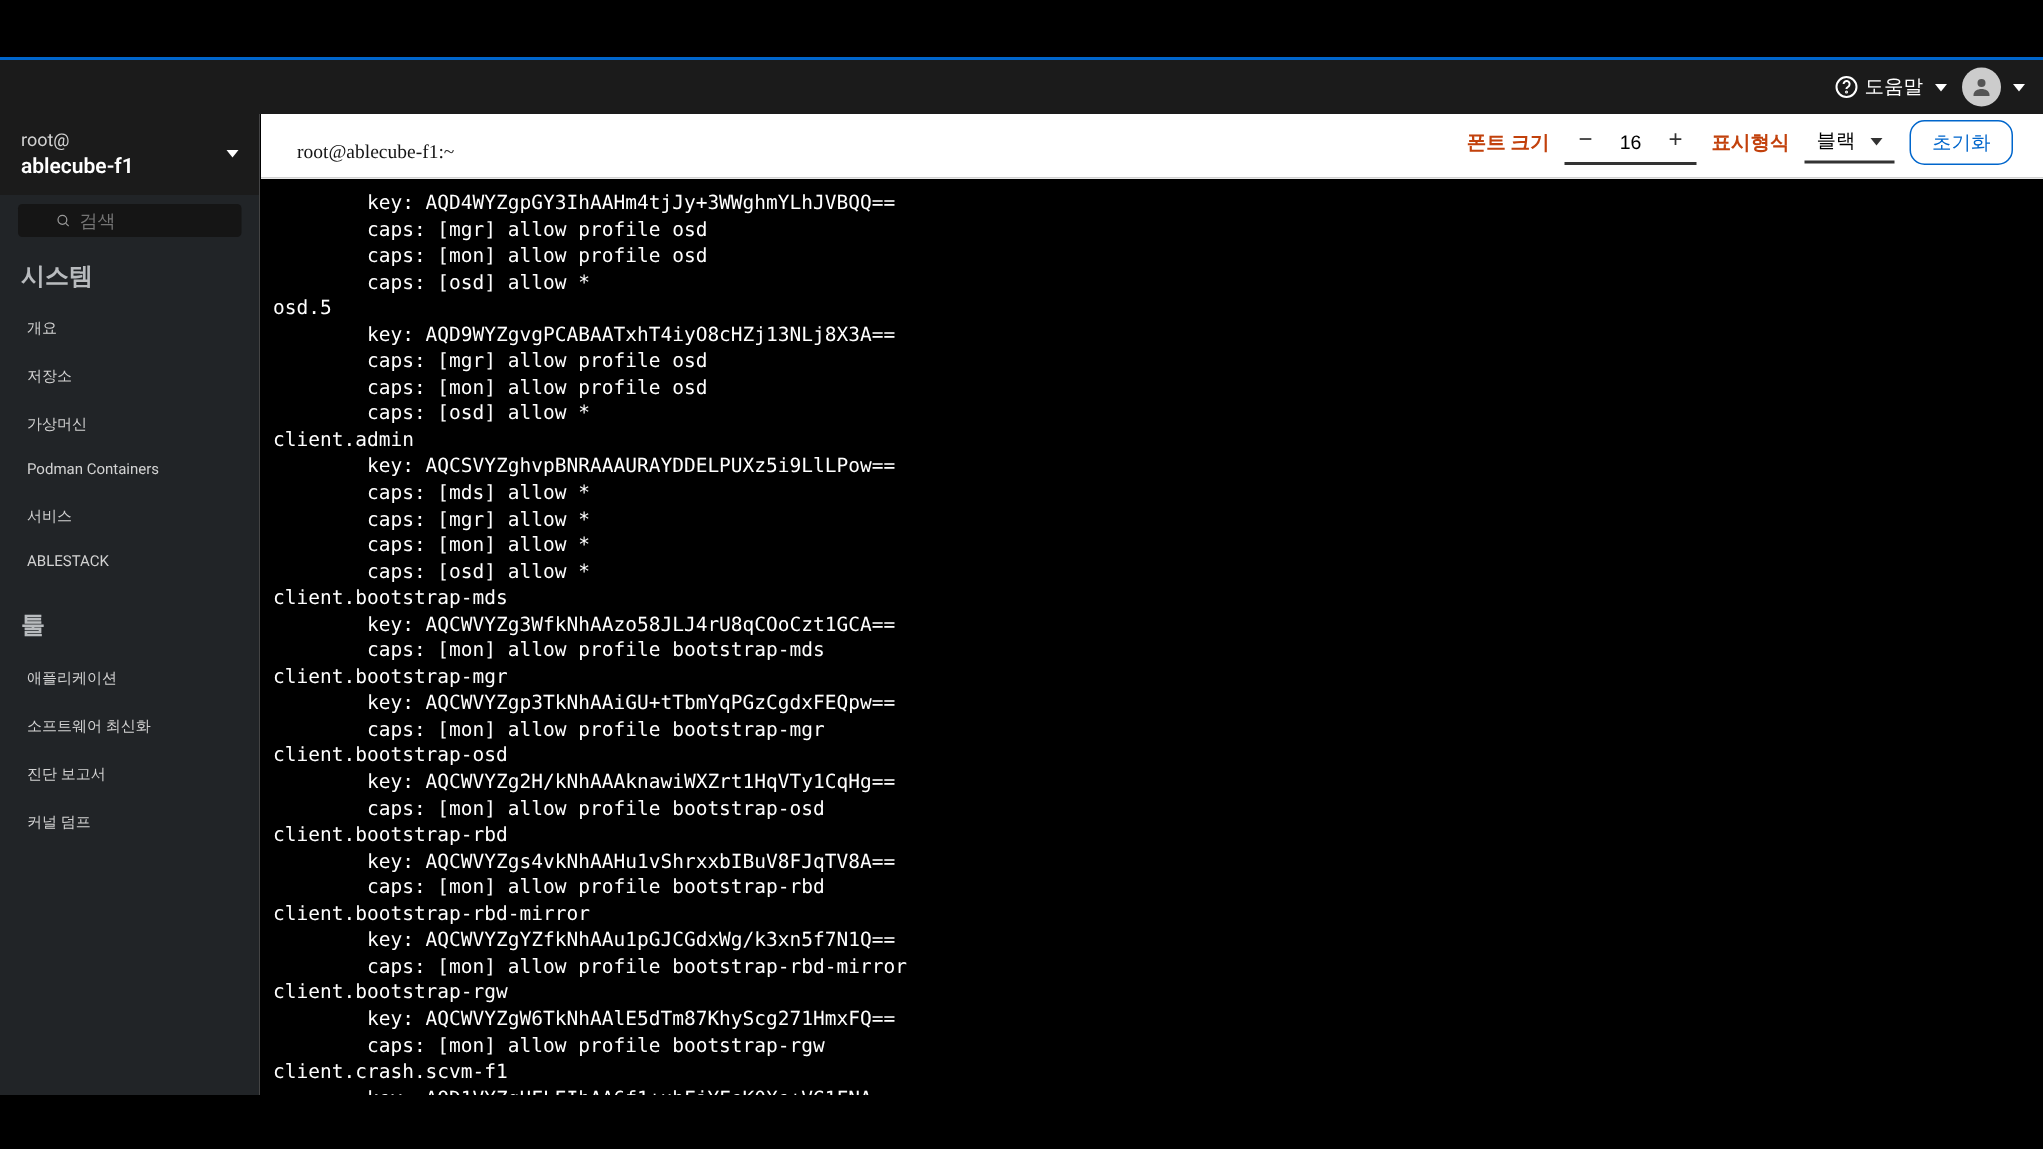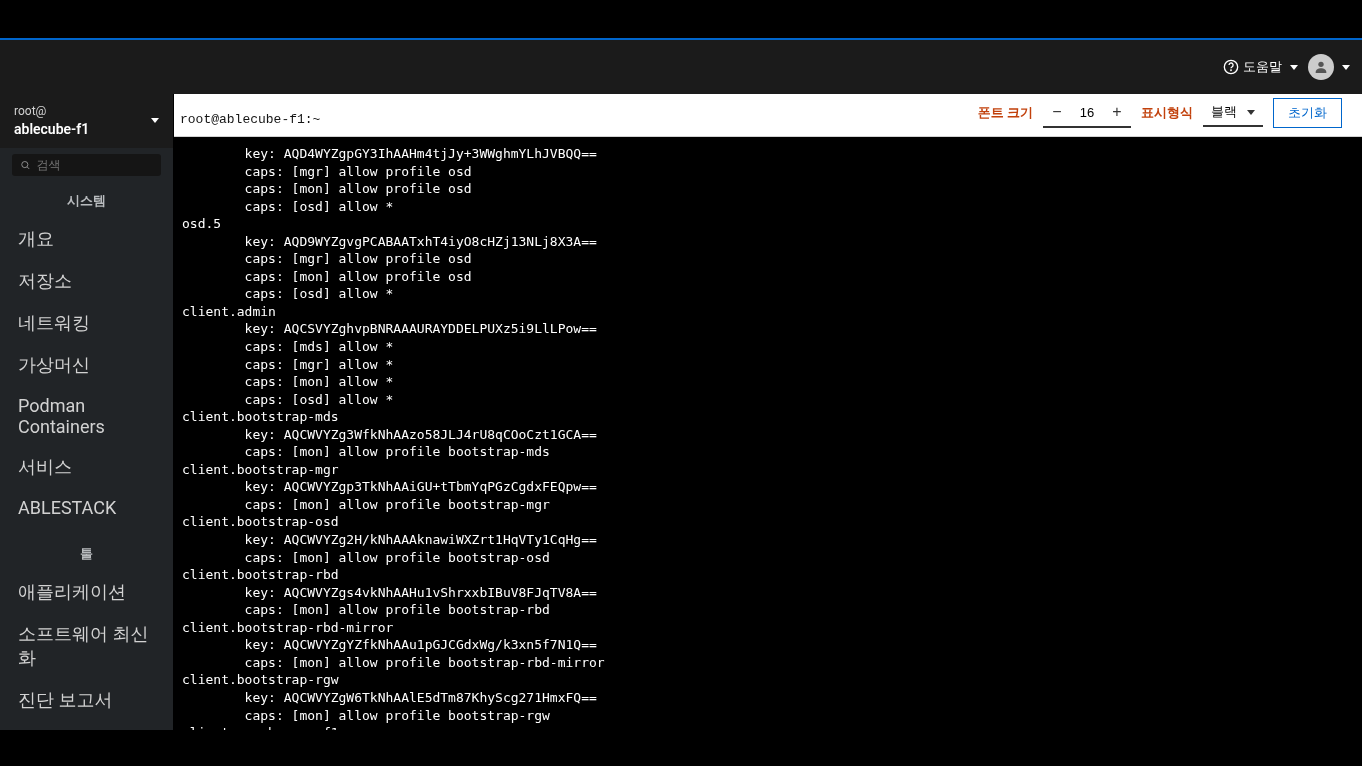--- a/index.html
+++ b/index.html
@@ -1,43 +1,43 @@
 <!DOCTYPE html>
 <html><head>
 <meta charset="utf-8">
 <style>
 * { margin: 0; padding: 0; box-sizing: border-box; }
 html, body { width: 1362px; height: 766px; font-family: -apple-system, BlinkMacSystemFont, "Segoe UI", Roboto, sans-serif; background: #000; overflow: hidden; }
 .app { display: flex; flex-direction: column; width: 100%; height: 100%; }
 .blackbar-top { height: 38px; background: #000; flex-shrink: 0; }
 .blackbar-bottom { height: 36px; background: #000; flex-shrink: 0; }
-.topbar { height: 56px; background: #1b1b1b; display: flex; align-items: center; justify-content: flex-end; padding: 0 12px; gap: 10px; border-top: 2px solid #0066cc; flex-shrink: 0; }
+.topbar { height: 38px; background: #1b1b1b; display: flex; align-items: center; justify-content: flex-end; padding: 0 12px; gap: 10px; border-top: 2px solid #0066cc; flex-shrink: 0; }
 .topbar .help { display: flex; align-items: center; gap: 4px; color: #fff; font-size: 13px; cursor: pointer; }
 .topbar .avatar { width: 26px; height: 26px; border-radius: 50%; background: #ccc; display: flex; align-items: center; justify-content: center; }
 .caret-down { width: 0; height: 0; border-left: 4px solid transparent; border-right: 4px solid transparent; border-top: 5px solid #fff; display: inline-block; margin-left: 4px; }
 .main { display: flex; flex: 1; min-height: 0; }
 .sidebar { width: 173px; background: #212427; display: flex; flex-direction: column; color: #d2d2d2; flex-shrink: 0; overflow-y: auto; }
 .host-selector { padding: 10px 14px; background: #1b1b1b; display: flex; justify-content: space-between; align-items: center; cursor: pointer; }
 .host-selector .texts { display: flex; flex-direction: column; font-size: 12px; line-height: 1.3; }
 .host-selector .hostname { font-weight: 600; font-size: 14px; color: #fff; }
-.search-box { margin: 6px 12px 8px 12px; background: #151515; border-radius: 3px; display: flex; align-items: center; padding: 4px 8px; gap: 6px; }
+.search-box { margin: 6px 12px 8px 12px; background: #151515; border-radius: 3px; display: flex; align-items: center; padding: 4px 25px; gap: 6px; }
 .search-box input { background: transparent; border: none; outline: none; color: #ccc; font-size: 12px; width: 100%; }
 .search-box .mag { width: 12px; height: 12px; color: #999; }
-.nav-section-label { font-size: 13px; padding: 8px 14px; color: #b8bbbe; font-weight: 600; text-align: center; }
-.nav-item { font-size: 18px; padding: 9px 18px; cursor: pointer; color: #d2d2d2; }
+.nav-section-label { font-size: 16px; padding: 8px 14px; color: #b8bbbe; font-weight: 600; }
+.nav-item { font-size: 10px; padding: 9px 18px; cursor: pointer; color: #d2d2d2; }
 .nav-group { margin-bottom: 2px; }
 .content { flex: 1; background: #fff; display: flex; flex-direction: column; min-width: 0; border-left: 1px solid #000; }
-.breadcrumb-row { padding: 8px 20px 0 6px; font-family: Liberation Mono, monospace; font-size: 13px; color: #151515; }
+.breadcrumb-row { padding: 8px 20px 0 24px; font-family: Liberation Serif, serif; font-size: 13px; color: #151515; }
 .toolbar { display: flex; align-items: center; justify-content: flex-end; padding: 4px 20px 8px 20px; gap: 10px; border-bottom: 1px solid #d2d2d2; }
 .toolbar .label { font-size: 13px; font-weight: 700; color: #c2410c; }
 .font-control { display: flex; align-items: center; border-bottom: 2px solid #333; }
 .font-control button { width: 28px; height: 28px; border: none; background: #fff; cursor: pointer; font-size: 16px; color: #333; }
 .font-control input { width: 32px; height: 28px; border: none; text-align: center; font-size: 13px; outline: none; }
 .display-select { display: flex; align-items: center; gap: 6px; border-bottom: 2px solid #333; padding: 0 8px; height: 28px; cursor: pointer; font-size: 13px; }
-.reset-btn { border: 1px solid #06c; color: #06c; background: #fff; padding: 5px 14px; font-size: 13px; cursor: pointer; border-radius: 0; }
+.reset-btn { border: 1px solid #06c; color: #06c; background: #fff; padding: 5px 14px; font-size: 13px; cursor: pointer; border-radius: 10px; }
 .terminal { flex: 1; background: #000; color: #fff; font-family: "Menlo", "Consolas", monospace; font-size: 13px; padding: 8px 8px; white-space: pre; overflow: auto; line-height: 1.35; }
 .terminal-line { white-space: pre; }
 .scroll-thin::-webkit-scrollbar { width: 8px; }
 .scroll-thin::-webkit-scrollbar-thumb { background: #555; }
 .scroll-thin::-webkit-scrollbar-track { background: #1b1b1b; }
 svg { display: block; }
 </style>
 </head>
 <body>
 
@@ -82,21 +82,20 @@
             <line x1="21" y1="21" x2="16.5" y2="16.5"></line>
           </svg>
         <input type="text" placeholder="검색" style="">
       </div>
 
       <div class="nav-group">
         <div class="nav-section-label">시스템</div>
         <div id="nav-system">
             <div class="nav-item">개요</div>
             <div class="nav-item">저장소</div>
-            <div class="nav-item">네트워킹</div>
             <div class="nav-item">가상머신</div>
             <div class="nav-item">Podman Containers</div>
             <div class="nav-item">서비스</div>
             <div class="nav-item">ABLESTACK</div>
           </div>
       </div>
 
       <div class="nav-group" style="margin-top:8px">
         <div class="nav-section-label">툴</div>
         <div id="nav-tools">

